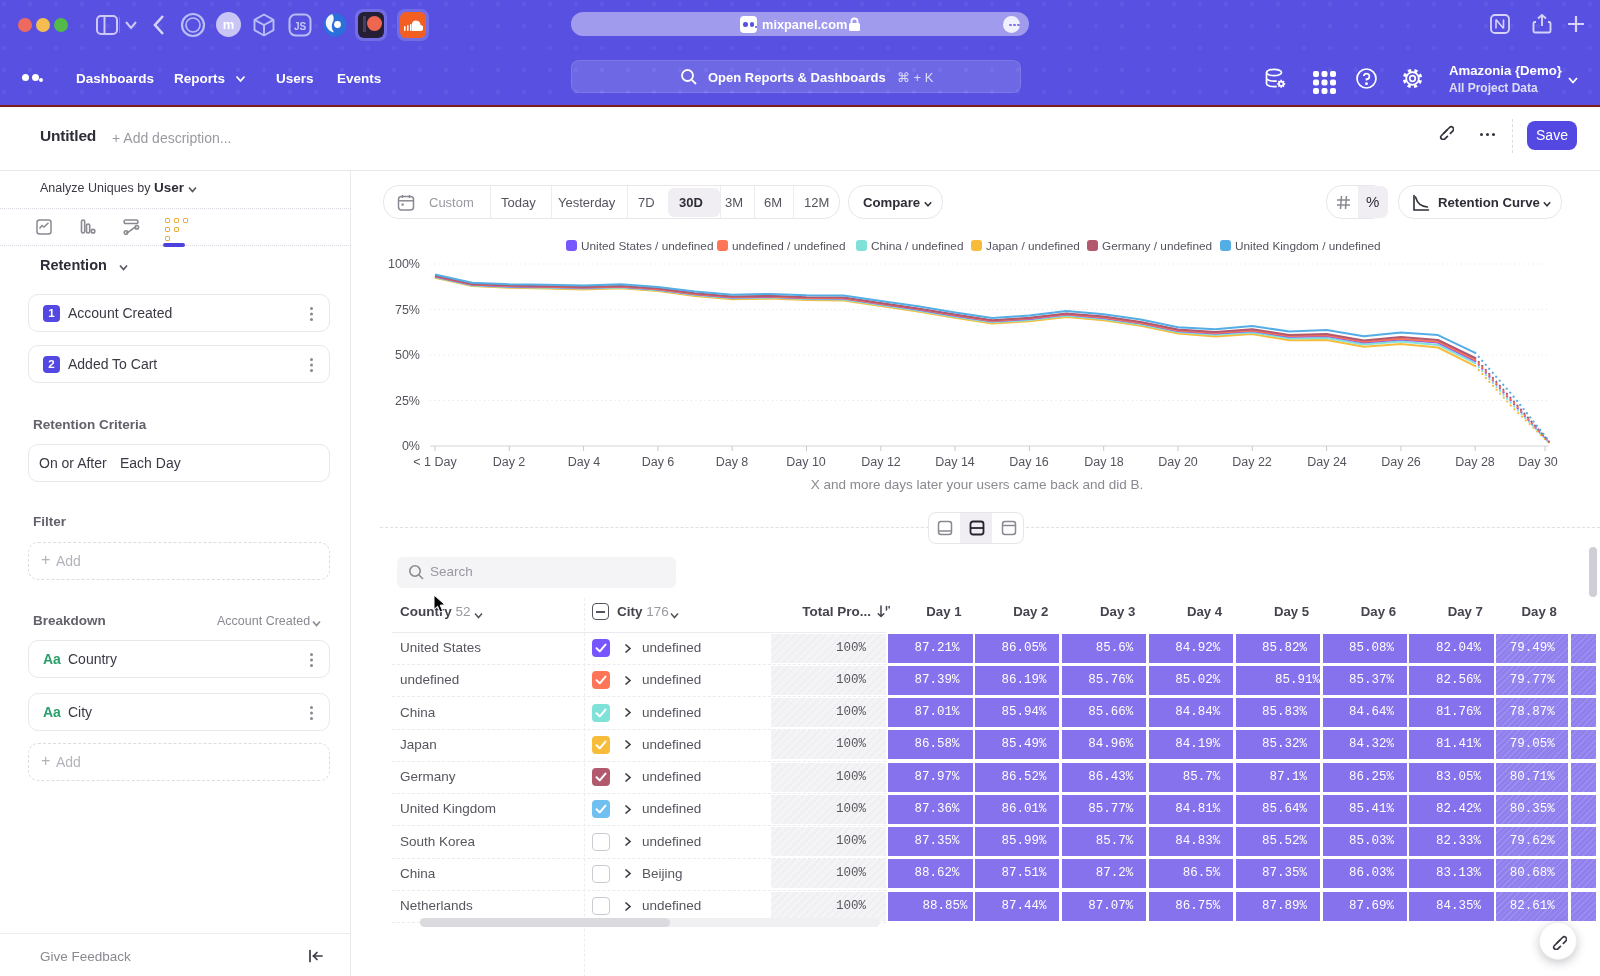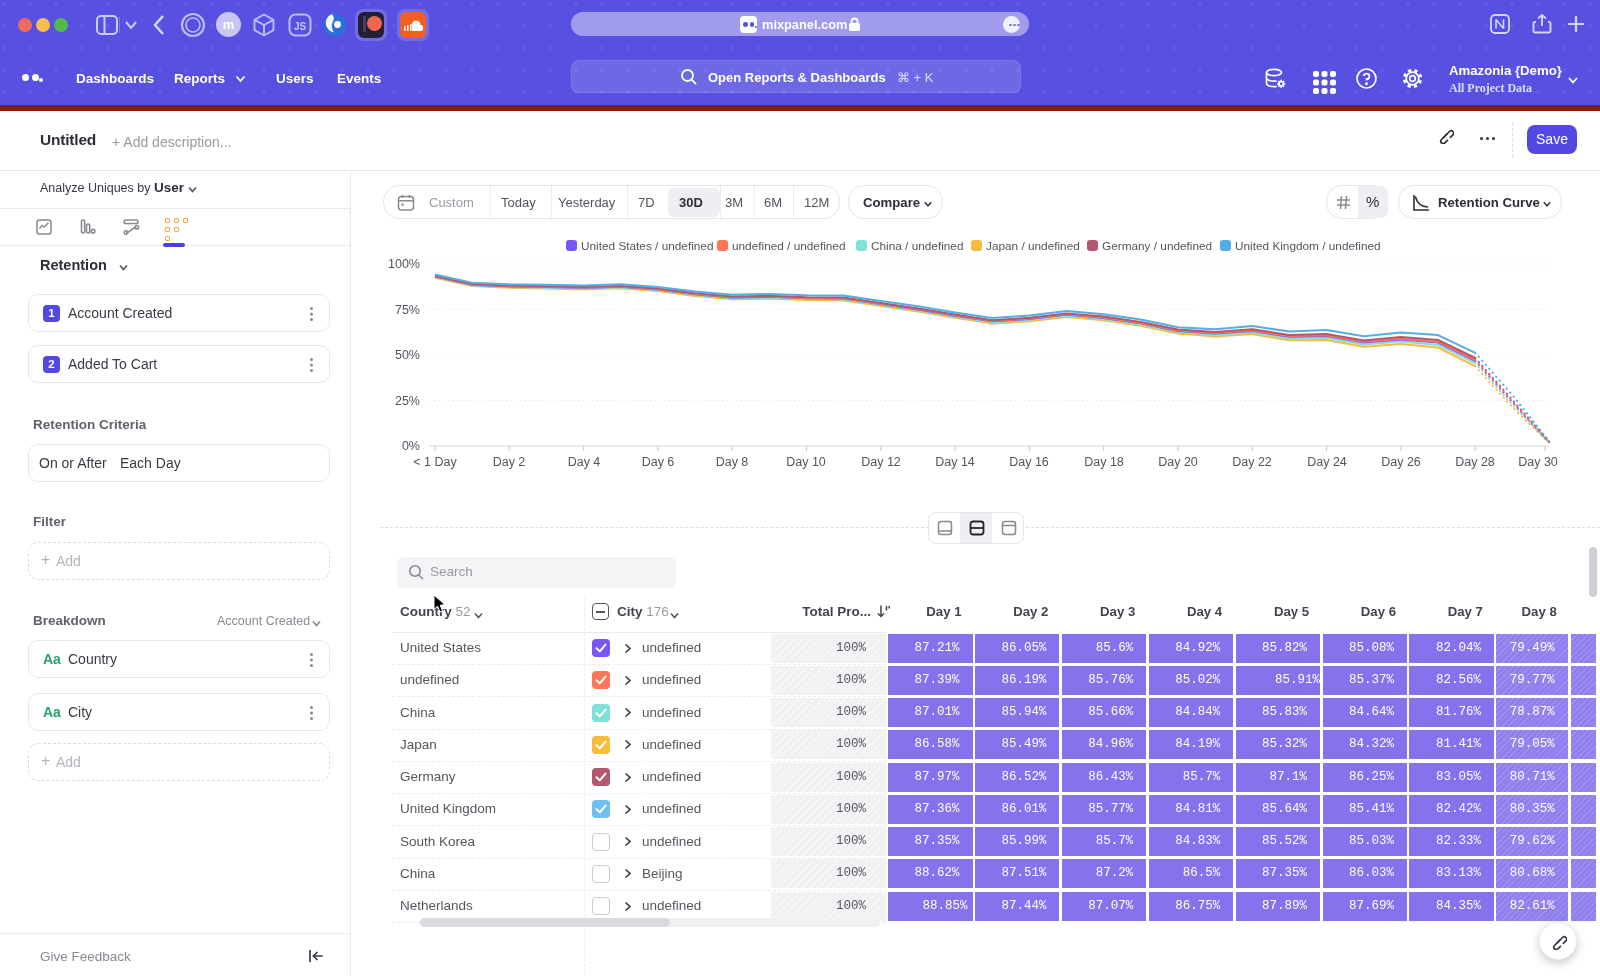--- a/index.html
+++ b/index.html
@@ -11,21 +11,21 @@
  background-size:26px 22px;}
 .tl{position:absolute;top:18px;width:14px;height:14px;border-radius:50%;}
 .cicon{position:absolute;top:12px;}
 #urlbar{position:absolute;left:571px;top:12px;width:458px;height:24px;border-radius:12px;
  background:#a19bee;color:#fff;font-size:15px;font-weight:700;}
 .navitem{position:absolute;top:71px;font-size:13.5px;font-weight:700;color:#fff;}
 #navsearch{position:absolute;left:571px;top:60px;width:450px;height:33px;border-radius:8px;
  background:rgba(255,255,255,0.14);border:1px solid rgba(255,255,255,0.10);}
 
 #titlerow{position:absolute;left:0;top:105px;width:1600px;height:66px;background:#fff;
- border-bottom:1px solid #e8e7ec;border-top:6px solid #7f1d1d;}
+ border-bottom:1px solid #e8e7ec;border-top:2px solid #7f1d1d;}
 #savebtn{position:absolute;left:1527px;top:14px;width:50px;height:29px;background:#5349e2;border-radius:8px;
  color:#fff;font-size:14px;text-align:center;line-height:29px;}
 
 #sidebar{position:absolute;left:0;top:171px;width:351px;height:805px;background:#fff;border-right:1px solid #eae9ee;}
 .sb-card{position:absolute;left:28px;width:302px;height:38px;border:1px solid #e8e7ec;border-radius:10px;background:#fff;font-size:14px;color:#3a3944;}
 .sb-dots{position:absolute;right:16px;top:12px;width:3px;height:3px;border-radius:50%;background:#8a8992;
  box-shadow:0 5.5px 0 #8a8992,0 11px 0 #8a8992;}
 .badge{position:absolute;left:14px;top:10px;width:17px;height:17px;border-radius:4px;background:#5349e2;color:#fff;
  font-size:11.5px;font-weight:700;text-align:center;line-height:17px;}
 .sb-label{position:absolute;left:33px;font-size:13.5px;font-weight:700;color:#63626c;}
@@ -169,21 +169,21 @@
       <circle cx="11.5" cy="11.5" r="9.5"></circle>
       <path d="M8.8 9 A2.8 2.8 0 1 1 11.5 12.2 V13.6"></path>
       <circle cx="11.5" cy="16.8" r="0.6" fill="#fff"></circle>
     </svg>
  <svg class="cicon" style="left:1400px;top:66px;" width="25" height="25" viewBox="0 0 25 25" fill="none" stroke="#fff">
       <circle cx="12.5" cy="12.5" r="8.2" stroke-width="3" stroke-dasharray="3.2 3.24" transform="rotate(12 12.5 12.5)"></circle>
       <circle cx="12.5" cy="12.5" r="6.3" stroke-width="1.8"></circle>
       <circle cx="12.5" cy="12.5" r="2.8" stroke-width="1.7"></circle>
     </svg>
  <div class="cicon" style="left:1449px;top:63px;width:120px;font-size:13.2px;font-weight:700;color:#fff;">Amazonia {Demo}</div>
- <div class="cicon" style="left:1449px;top:81px;width:120px;font-size:12px;font-weight:700;color:rgba(255,255,255,0.80);font-family:Liberation Serif, serif;">All Project Data</div>
+ <div class="cicon" style="left:1449px;top:81px;width:120px;font-size:12px;font-weight:700;color:rgba(255,255,255,0.80);">All Project Data</div>
  <svg class="cicon" style="left:1567px;top:74px;" width="12" height="12" viewBox="0 0 12 12" fill="none" stroke="#fff" stroke-width="1.8">
       <polyline points="2,4 6,8.5 10,4"></polyline>
     </svg>
 </div>
 <div id="titlerow">
  <div style="position:absolute;left:40px;top:20px;font-size:15.5px;font-weight:700;letter-spacing:-0.2px;color:#2e2d38;">Untitled</div>
  <div style="position:absolute;left:112px;top:23px;font-size:14px;color:#9a99a1;">+ Add description...</div>
  <svg style="position:absolute;left:1437px;top:16px;" width="17" height="17" viewBox="0 0 17 17" fill="none" stroke="#32323c" stroke-width="1.7" stroke-linecap="round">
       <path d="M7 10 L12.5 4.5 A2.4 2.4 0 0 1 15.9 7.9 L13.4 10.4"></path>
       <path d="M10 7 L4.5 12.5 A2.4 2.4 0 0 0 7.9 15.9 L10.4 13.4"></path>
@@ -395,20 +395,21 @@
 <div class="xlab" style="left:499px;">Day 12</div>
 <div class="xlab" style="left:573px;">Day 14</div>
 <div class="xlab" style="left:647px;">Day 16</div>
 <div class="xlab" style="left:722px;">Day 18</div>
 <div class="xlab" style="left:796px;">Day 20</div>
 <div class="xlab" style="left:870px;">Day 22</div>
 <div class="xlab" style="left:945px;">Day 24</div>
 <div class="xlab" style="left:1019px;">Day 26</div>
 <div class="xlab" style="left:1093px;">Day 28</div>
 <div class="xlab" style="left:1156px;">Day 30</div>
+ <div style="position:absolute;left:260px;top:306px;width:730px;text-align:center;font-size:13.5px;color:#8a8992;">X and more days later your users came back and did B.</div>
  <div style="position:absolute;left:28px;top:356px;width:1220px;border-top:1px dashed #e0dfe5;"></div>
 
  <div style="position:absolute;left:576px;top:341px;width:96px;height:32px;background:#fff;border:1px solid #e7e6eb;border-radius:8px;">
    <div style="position:absolute;left:31px;top:0;width:32px;height:30px;background:#f0eef2;"></div>
    <svg style="position:absolute;left:8px;top:7px;" width="16" height="16" viewBox="0 0 16 16" fill="none" stroke="#8a8992" stroke-width="1.5">
         <rect x="1.5" y="1.5" width="13" height="13" rx="2.5"></rect>
         <line x1="1.5" y1="11" x2="14.5" y2="11"></line>
       </svg>
    <svg style="position:absolute;left:40px;top:7px;" width="16" height="16" viewBox="0 0 16 16" fill="none" stroke="#25242e" stroke-width="1.8">
         <rect x="1.5" y="1.5" width="13" height="13" rx="2.5"></rect>

